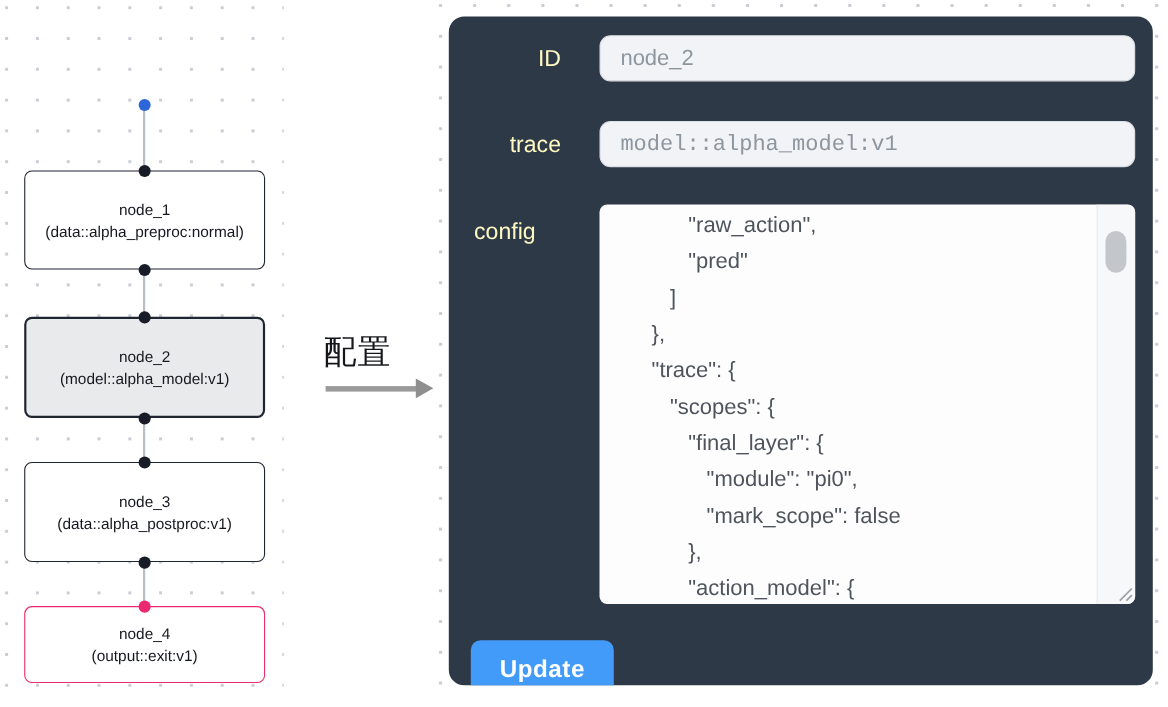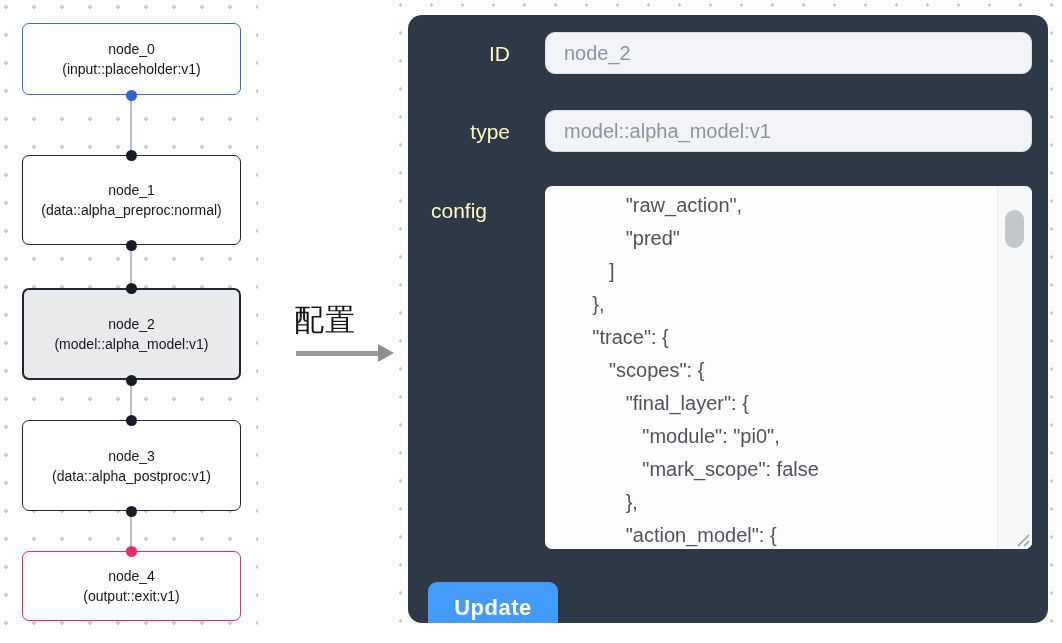--- a/index.html
+++ b/index.html
@@ -50,21 +50,21 @@
     color:#fef9c3; font-size:21px; }
   .label-id     { left:0; top:27px; }
   .label-type   { left:0; top:105px; }
   .label-config { left:0; top:184px;text-align:center; }
 
   .text-input { position:absolute; left:137px; width:487px; height:42px;
     background:#f1f3f6; border:1px solid #dcdfe5; border-radius:10px;
     color:#8d959f; font-size:20px; padding:0 18px;
     font-family:"Liberation Sans", sans-serif; outline:none; }
   .input-id   { top:17px; }
-  .input-type { top:95px; }
+  .input-type { top:95px;font-family:Liberation Mono, monospace; }
 
   .config-area { position:absolute; left:137px; top:171px; width:487px; height:363px;
     background:#fdfdfe; border-radius:7px; overflow:hidden; }
   .config-pre { position:absolute; left:0; top:0; right:35px; bottom:0;
     padding:3px 0 0 14px; font-family:"Liberation Sans", sans-serif;
     font-size:20px; line-height:33px; color:#4f545c; white-space:pre; overflow:hidden; }
   .config-scrollbar { position:absolute; right:0; top:0; bottom:0; width:35px;
     background:#f7f8fa; border-left:1px solid #e9eaed; }
   .config-scroll-thumb { position:absolute; left:7px; top:24px; width:19px; height:38px;
     background:#c3c6cb; border-radius:10px; }
@@ -80,24 +80,20 @@
 
 <div class="stage">
 
   <div class="canvas-left">
 
     <div class="edge" style="top:95px; height:61px;"></div>
     <div class="edge" style="top:245px; height:44px;"></div>
     <div class="edge" style="top:380px; height:41px;"></div>
     <div class="edge" style="top:511px; height:41px;"></div>
 
-    <div class="node node--input" style="top:23px; height:72px;">
-      <div class="node-title">node_0</div>
-      <div class="node-subtitle">(input::placeholder:v1)</div>
-    </div>
 
     <div class="node" style="top:155px; height:90px;">
       <div class="node-title">node_1</div>
       <div class="node-subtitle">(data::alpha_preproc:normal)</div>
     </div>
 
     <div class="node node--selected" style="top:288px; height:92px;">
       <div class="node-title">node_2</div>
       <div class="node-subtitle">(model::alpha_model:v1)</div>
     </div>
@@ -129,21 +125,21 @@
       <div class="arrow-head"></div>
     </div>
   </div>
 
   <div class="canvas-right">
     <div class="panel">
 
       <div class="field-label label-id">ID</div>
       <input class="text-input input-id" type="text" value="node_2" style="">
 
-      <div class="field-label label-type">type</div>
+      <div class="field-label label-type">trace</div>
       <input class="text-input input-type" type="text" value="model::alpha_model:v1" style="">
 
       <div class="field-label label-config">config</div>
 
       <div class="config-area">
         <pre class="config-pre">            "raw_action",
             "pred"
          ]
       },
       "trace": {

